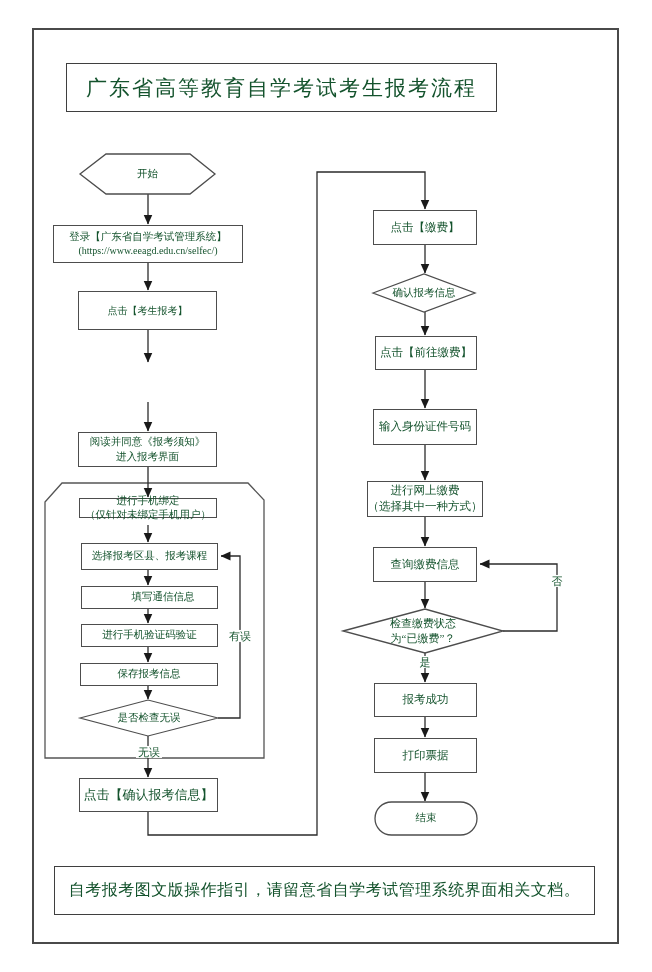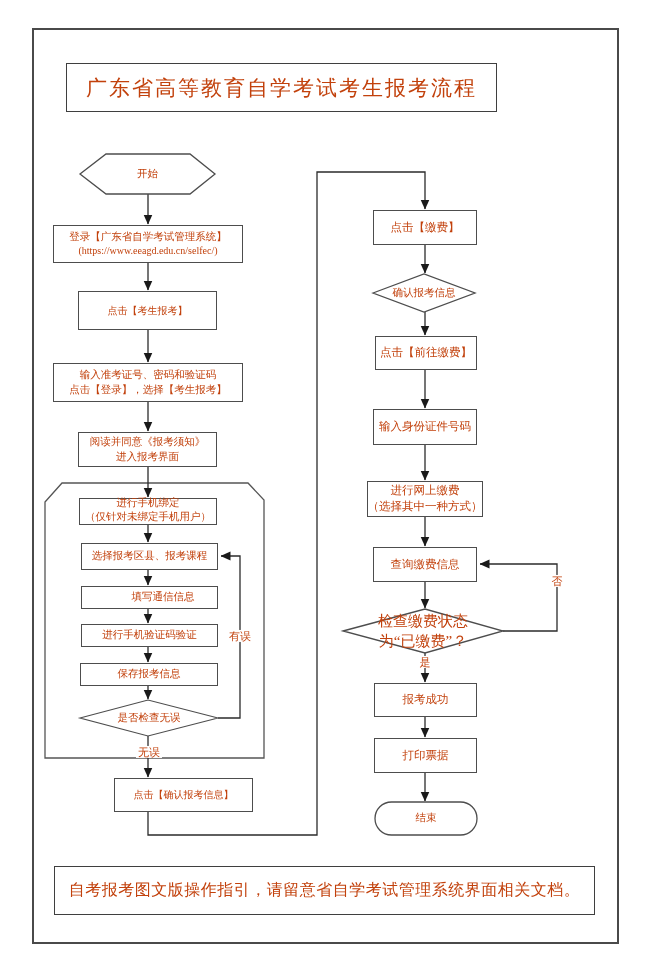--- a/index.html
+++ b/index.html
@@ -1,18 +1,18 @@
 <!DOCTYPE html>
 <html><head>
 <meta charset="utf-8">
 <style>
   html,body{margin:0;padding:0;background:#fff;}
   #canvas{
     position:relative;width:652px;height:972px;background:#ffffff;overflow:hidden;
-    font-family:"Liberation Serif","DejaVu Serif",serif;color:#c2410c;
+    font-family:"Liberation Serif","DejaVu Serif",serif;color:#14532d;
   }
   #frame{position:absolute;left:32px;top:28px;width:583px;height:912px;border:2px solid #4a4a4a;}
   #titleBox{
     position:absolute;left:66px;top:63px;width:429px;height:47px;border:1.5px solid #3f3f3f;
     display:flex;align-items:center;justify-content:center;font-size:21px;letter-spacing:2px;
   }
   svg.layer{position:absolute;left:0;top:0;}
   .node{
     position:absolute;background:#fff;border:1.2px solid #4d4d4d;box-sizing:border-box;
     display:flex;flex-direction:column;align-items:center;justify-content:center;
@@ -30,38 +30,38 @@
   }
   #footerBox{
     position:absolute;left:54px;top:866px;width:539px;height:47px;border:1.5px solid #3f3f3f;
     display:flex;align-items:center;justify-content:center;font-size:16px;letter-spacing:0.5px;
   }
   
   .n-login{left:53px;top:225px;width:190px;height:38px;}
   .n-clickreg{left:78px;top:291px;width:139px;height:39px;font-size:10px;}
   .n-cred{left:53px;top:363px;width:190px;height:39px;}
   .n-notice{left:78px;top:432px;width:139px;height:35px;}
-  .n-bind{left:79px;top:498px;width:138px;height:27px;justify-content:flex-end;}
+  .n-bind{left:79px;top:498px;width:138px;height:20px;}
   .n-select{left:81px;top:543px;width:137px;height:27px;}
   .n-contact{left:81px;top:586px;width:137px;height:23px;padding-left:27px;}
   .n-sms{left:81px;top:624px;width:137px;height:23px;}
   .n-save{left:80px;top:663px;width:138px;height:23px;}
-  .n-confirm{left:79px;top:778px;width:139px;height:34px;font-size:10px;margin-left:35px;}
+  .n-confirm{left:79px;top:778px;width:139px;height:34px;font-size:13px;}
   .n-pay{left:373px;top:210px;width:104px;height:35px;}
   .n-gopay{left:375px;top:336px;width:102px;height:34px;}
   .n-id{left:373px;top:409px;width:104px;height:36px;}
   .n-online{left:367px;top:481px;width:116px;height:36px;font-size:11px;}
   .n-query{left:373px;top:547px;width:104px;height:35px;}
   .n-success{left:374px;top:683px;width:103px;height:34px;}
   .n-print{left:374px;top:738px;width:103px;height:35px;}
   
   .t-start{left:80px;top:154px;width:135px;height:40px;}
   .t-check{left:80px;top:700px;width:138px;height:36px;text-align:right;}
   .t-confirmreg{left:373px;top:274px;width:102px;height:38px;}
-  .t-paid{left:343px;top:609px;width:160px;height:44px;font-size:15px;}
+  .t-paid{left:343px;top:609px;width:160px;height:44px;font-size:11px;}
   .t-end{left:375px;top:802px;width:102px;height:33px;}
   
   #lbl-haserr{left:240px;top:636px;}
   #lbl-noerr{left:149px;top:752px;}
   #lbl-no{left:557px;top:581px;}
   #lbl-yes{left:425px;top:662px;}
 </style>
 </head>
 <body>
 
@@ -136,24 +136,20 @@
     <span>结束</span>
   </div>
 
   <div class="node n-login">
     <span>登录【广东省自学考试管理系统】</span>
     <span class="sub">(https://www.eeagd.edu.cn/selfec/)</span>
   </div>
   <div class="node n-clickreg">
     <span>点击【考生报考】</span>
   </div>
-  <div class="node n-cred">
-    <span>输入准考证号、密码和验证码</span>
-    <span>点击【登录】，选择【考生报考】</span>
-  </div>
   <div class="node n-notice">
     <span>阅读并同意《报考须知》</span>
     <span>进入报考界面</span>
   </div>
   <div class="node n-bind">
     <span>进行手机绑定</span>
     <span>（仅针对未绑定手机用户）</span>
   </div>
   <div class="node n-select">
     <span>选择报考区县、报考课程</span>

